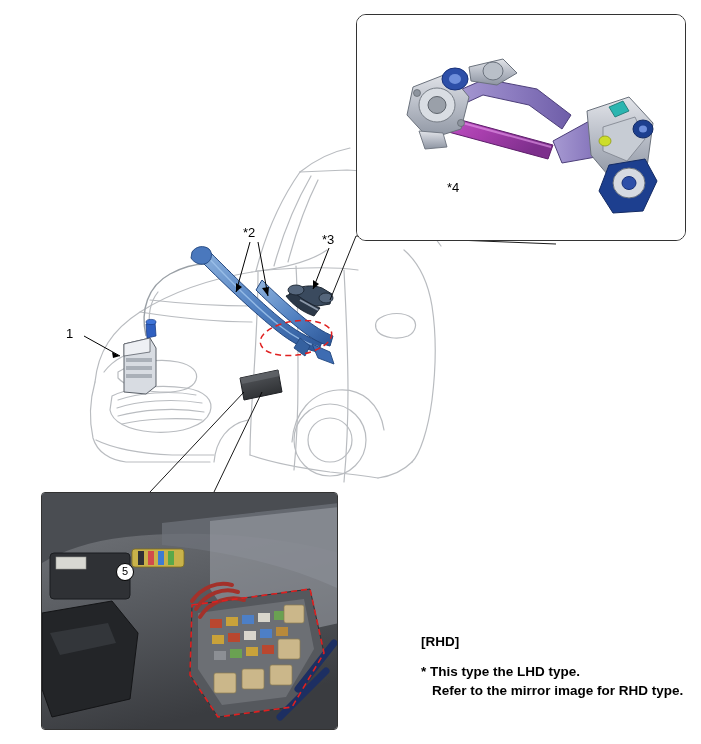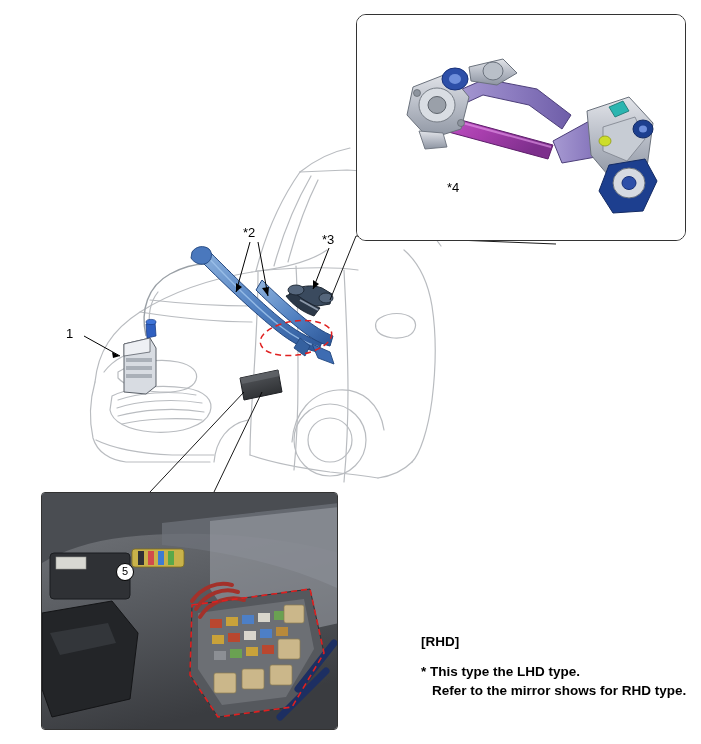--- a/index.html
+++ b/index.html
@@ -353,16 +353,16 @@
 
   <div class="callout-label" style="left:66px; top:327px;">1</div>
   <div class="callout-label" style="left:243px; top:226px;">*2</div>
   <div class="callout-label" style="left:322px; top:233px;">*3</div>
   <div class="callout-label" style="left:447px; top:181px;">*4</div>
   <div class="circle-num" style="left:116px; top:563px;">5</div>
 
   <div class="note-block">
     <div class="note-line">[RHD]</div>
     <div class="note-line" style="margin-top:10px;">* This type the LHD type.</div>
-    <div class="note-line note-indent">Refer to the mirror shows for RHD type.</div>
+    <div class="note-line note-indent">Refer to the mirror image for RHD type.</div>
   </div>
 
 </div>
 
 </body></html>

